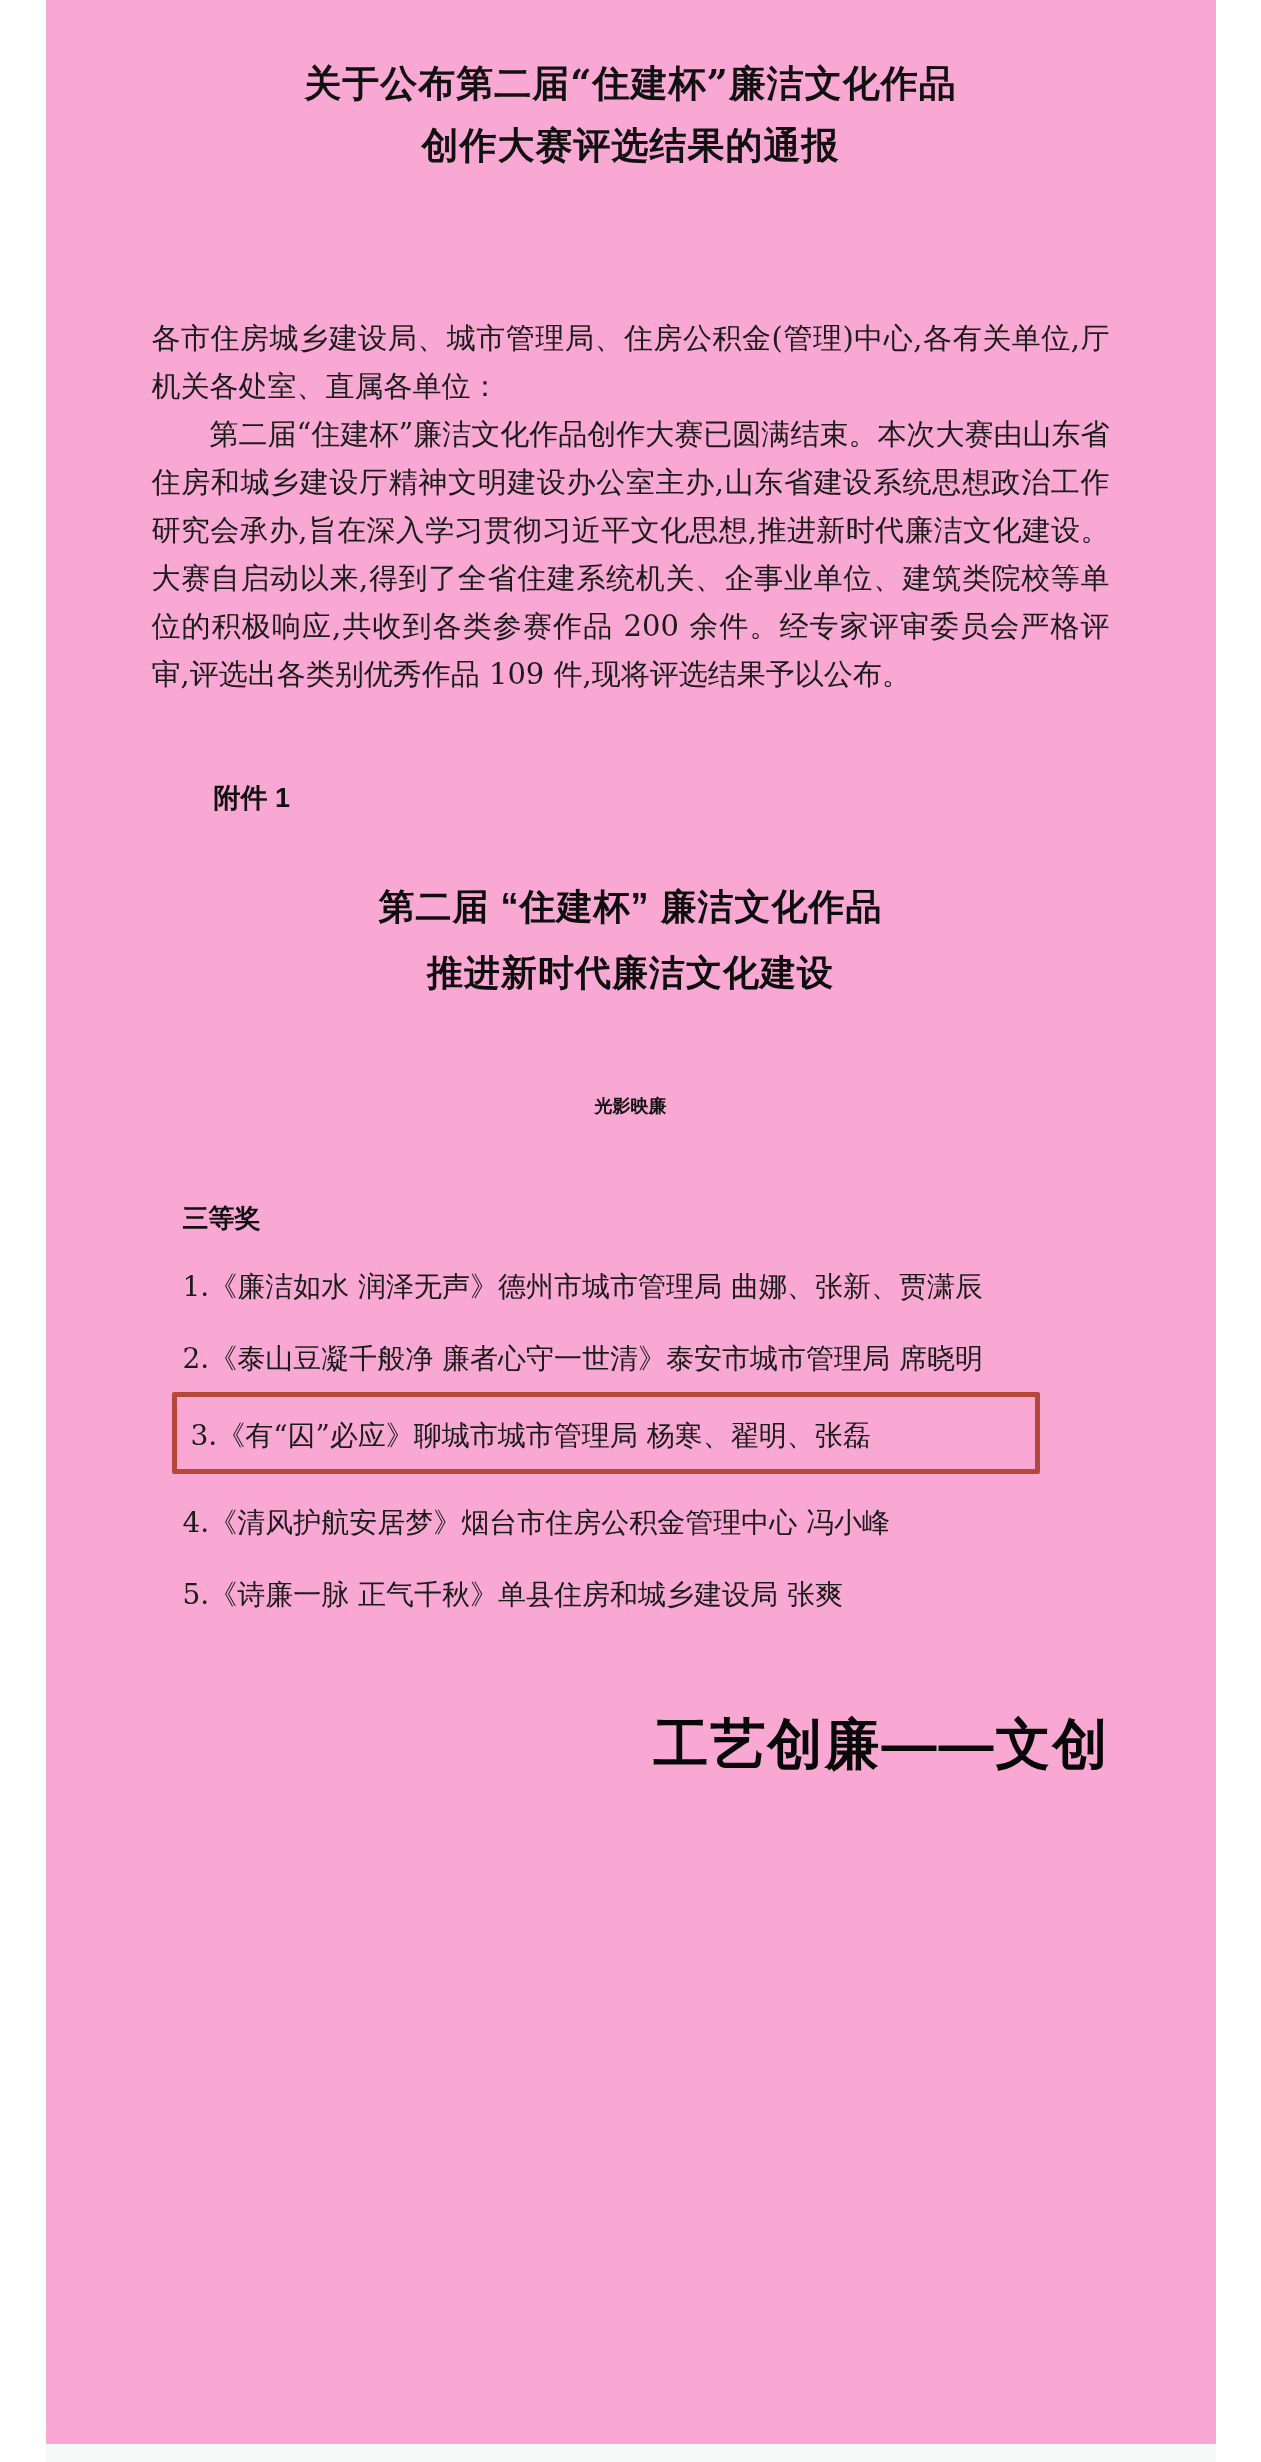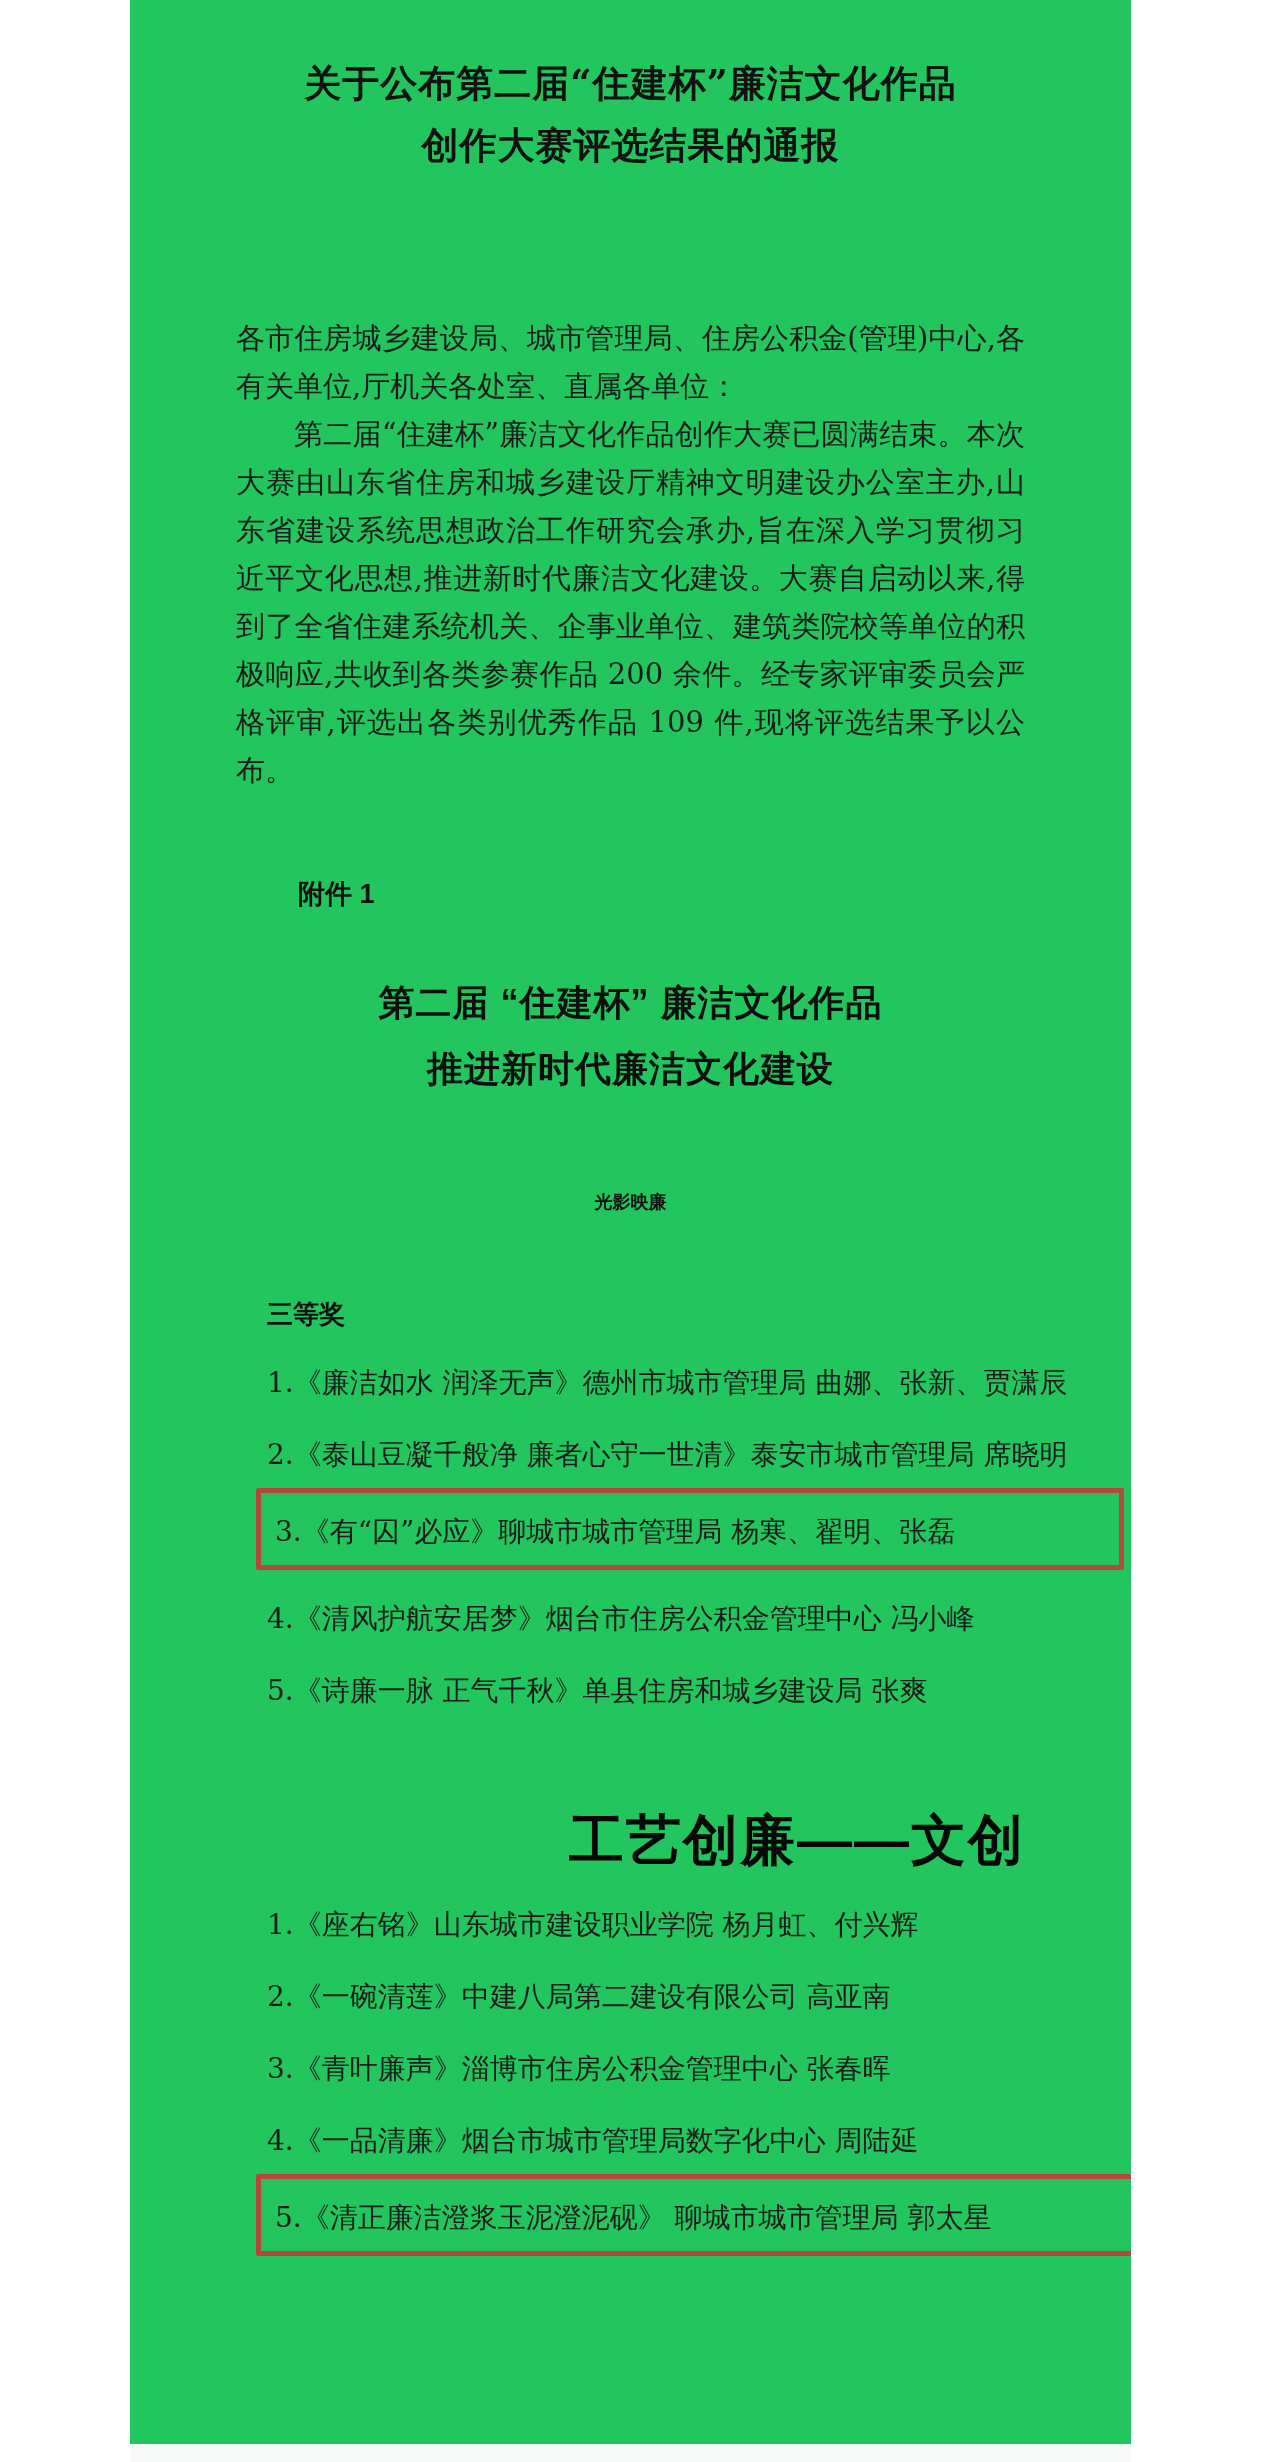--- a/index.html
+++ b/index.html
@@ -2,24 +2,24 @@
 <html><head>
 <meta charset="utf-8">
 <style>
   html, body {
     margin: 0;
     padding: 0;
     background: #ffffff;
   }
   .page {
     position: relative;
-    width: 1001px;
+    width: 1170px;
     min-height: 2462px;
     margin: 0 auto;
-    background: #22c55e;
+    background: #f9a8d4;
     overflow: hidden;
     color: #151515;
   }
   .doc {
     padding: 52px 106px 0 106px;
   }
   
   .main-title {
     font-family: "DejaVu Serif", "Liberation Serif", serif;
     font-weight: bold;
@@ -164,26 +164,17 @@
       <div class="highlight-box box-film" style="border-color: rgb(181, 71, 59);">
         <div class="list-item">3.《有“囚”必应》聊城市城市管理局 杨寒、翟明、张磊</div>
       </div>
       <div class="list-item">4.《清风护航安居梦》烟台市住房公积金管理中心 冯小峰</div>
       <div class="list-item">5.《诗廉一脉 正气千秋》单县住房和城乡建设局 张爽</div>
     </div>
 
     <div class="section-heading-large">工艺创廉——文创</div>
 
 
-    <div class="award-list">
-      <div class="list-item">1.《座右铭》山东城市建设职业学院 杨月虹、付兴辉</div>
-      <div class="list-item">2.《一碗清莲》中建八局第二建设有限公司 高亚南</div>
-      <div class="list-item">3.《青叶廉声》淄博市住房公积金管理中心 张春晖</div>
-      <div class="list-item">4.《一品清廉》烟台市城市管理局数字化中心 周陆延</div>
-      <div class="highlight-box box-craft" style="border-color: rgb(181, 71, 59);">
-        <div class="list-item">5.《清正廉洁澄浆玉泥澄泥砚》 聊城市城市管理局 郭太星</div>
-      </div>
-    </div>
 
   </div>
 
   <div class="bottom-strip"></div>
 </div>
 
 </body></html>

